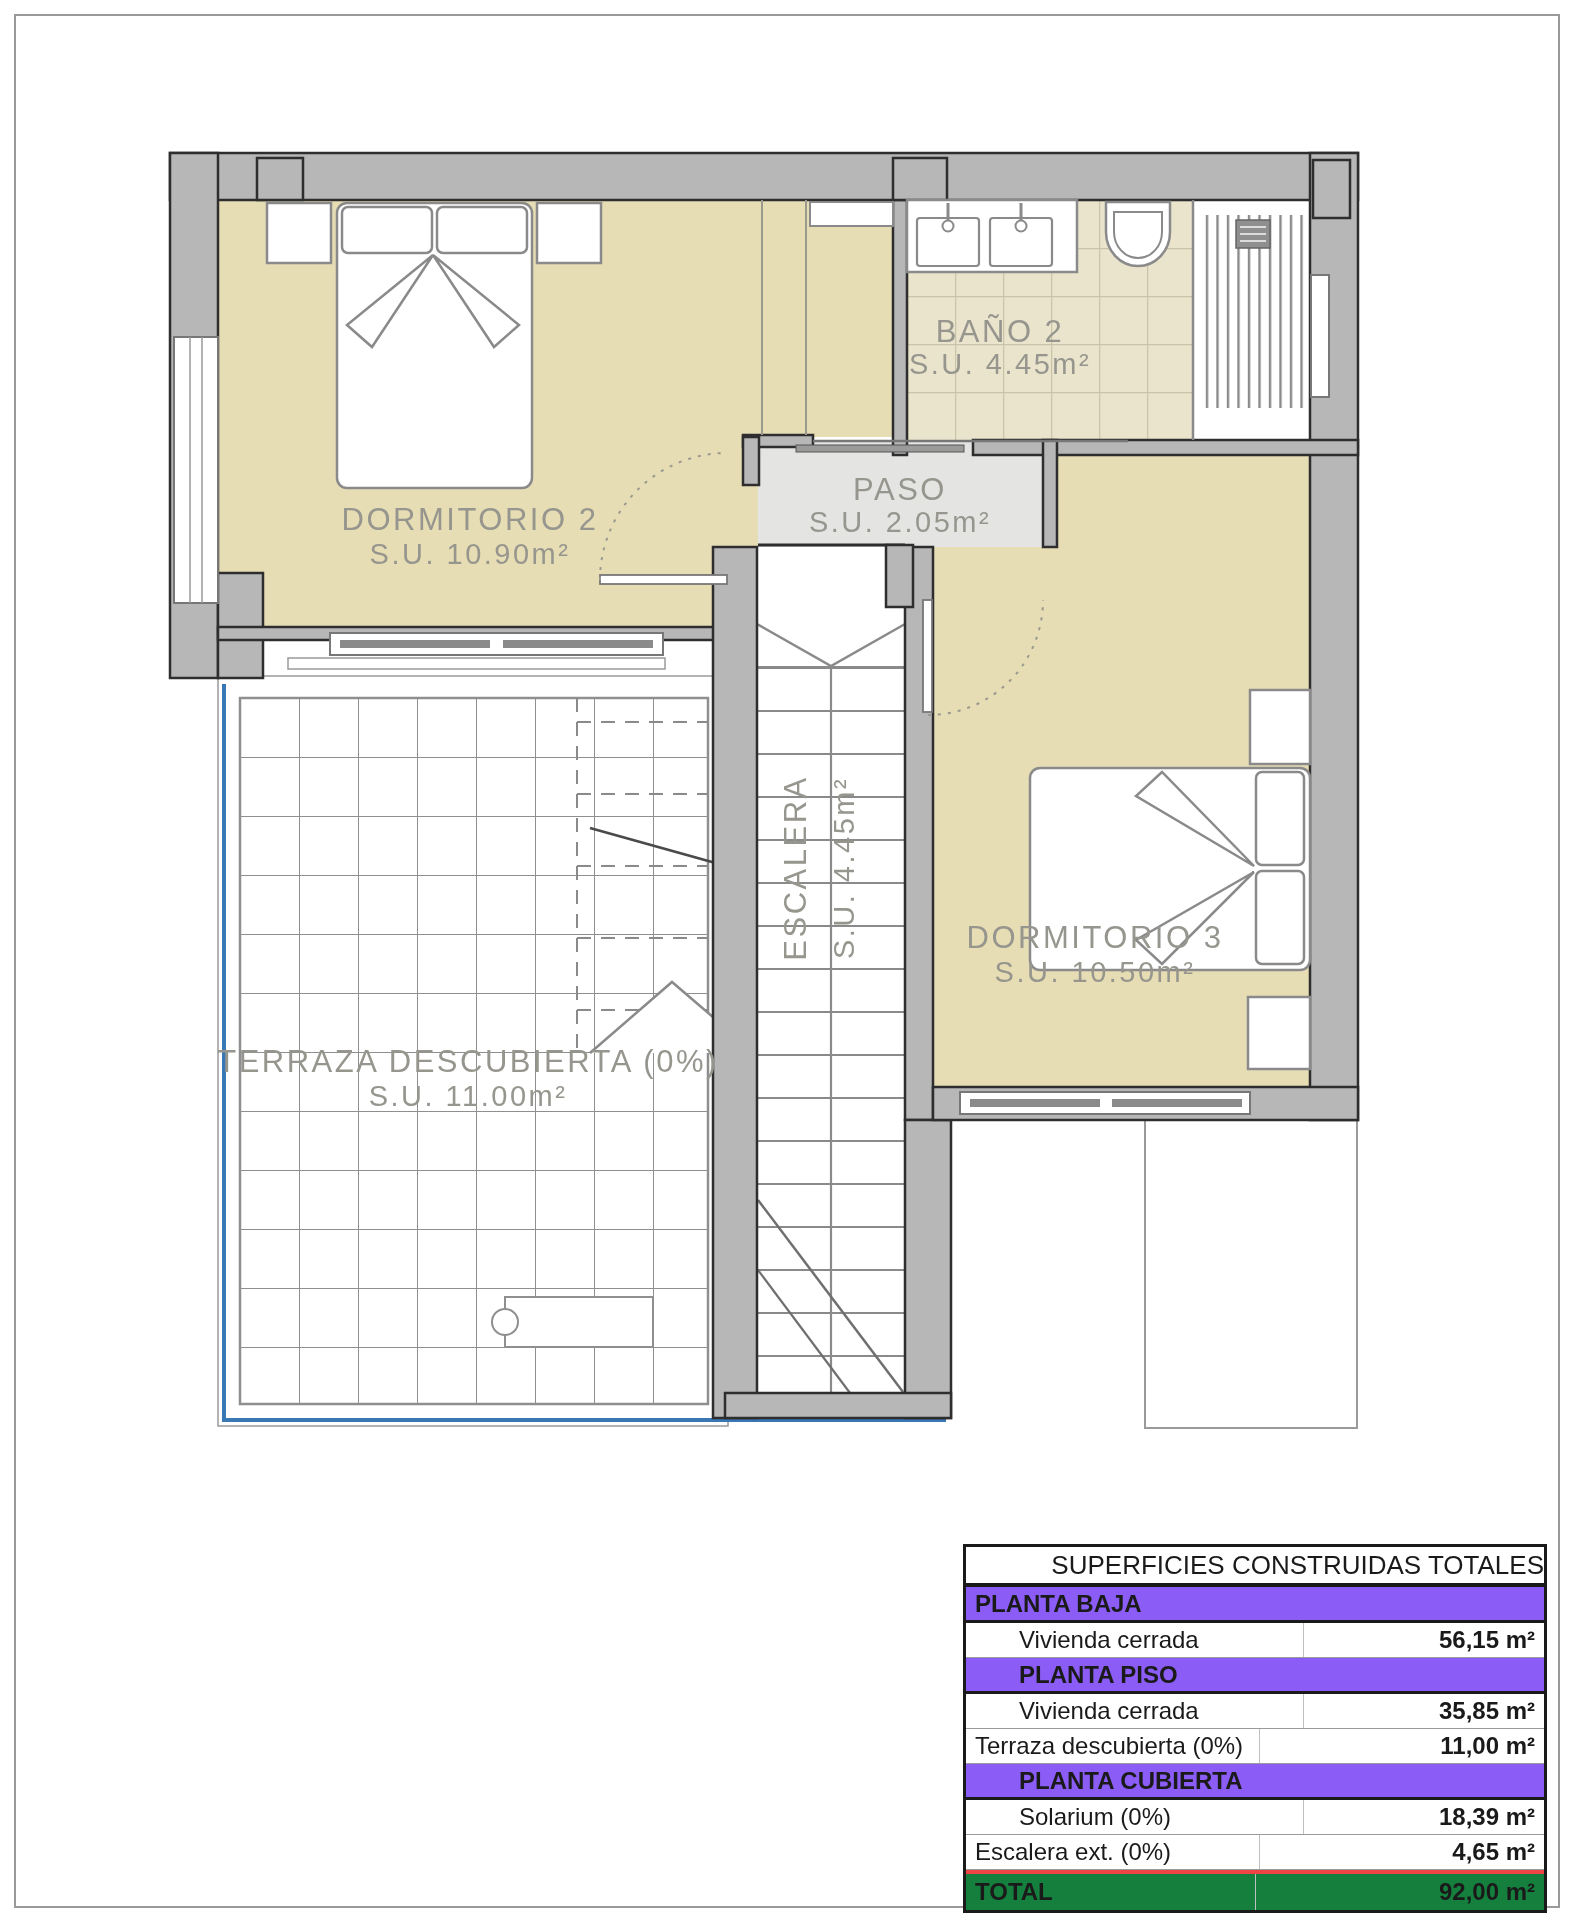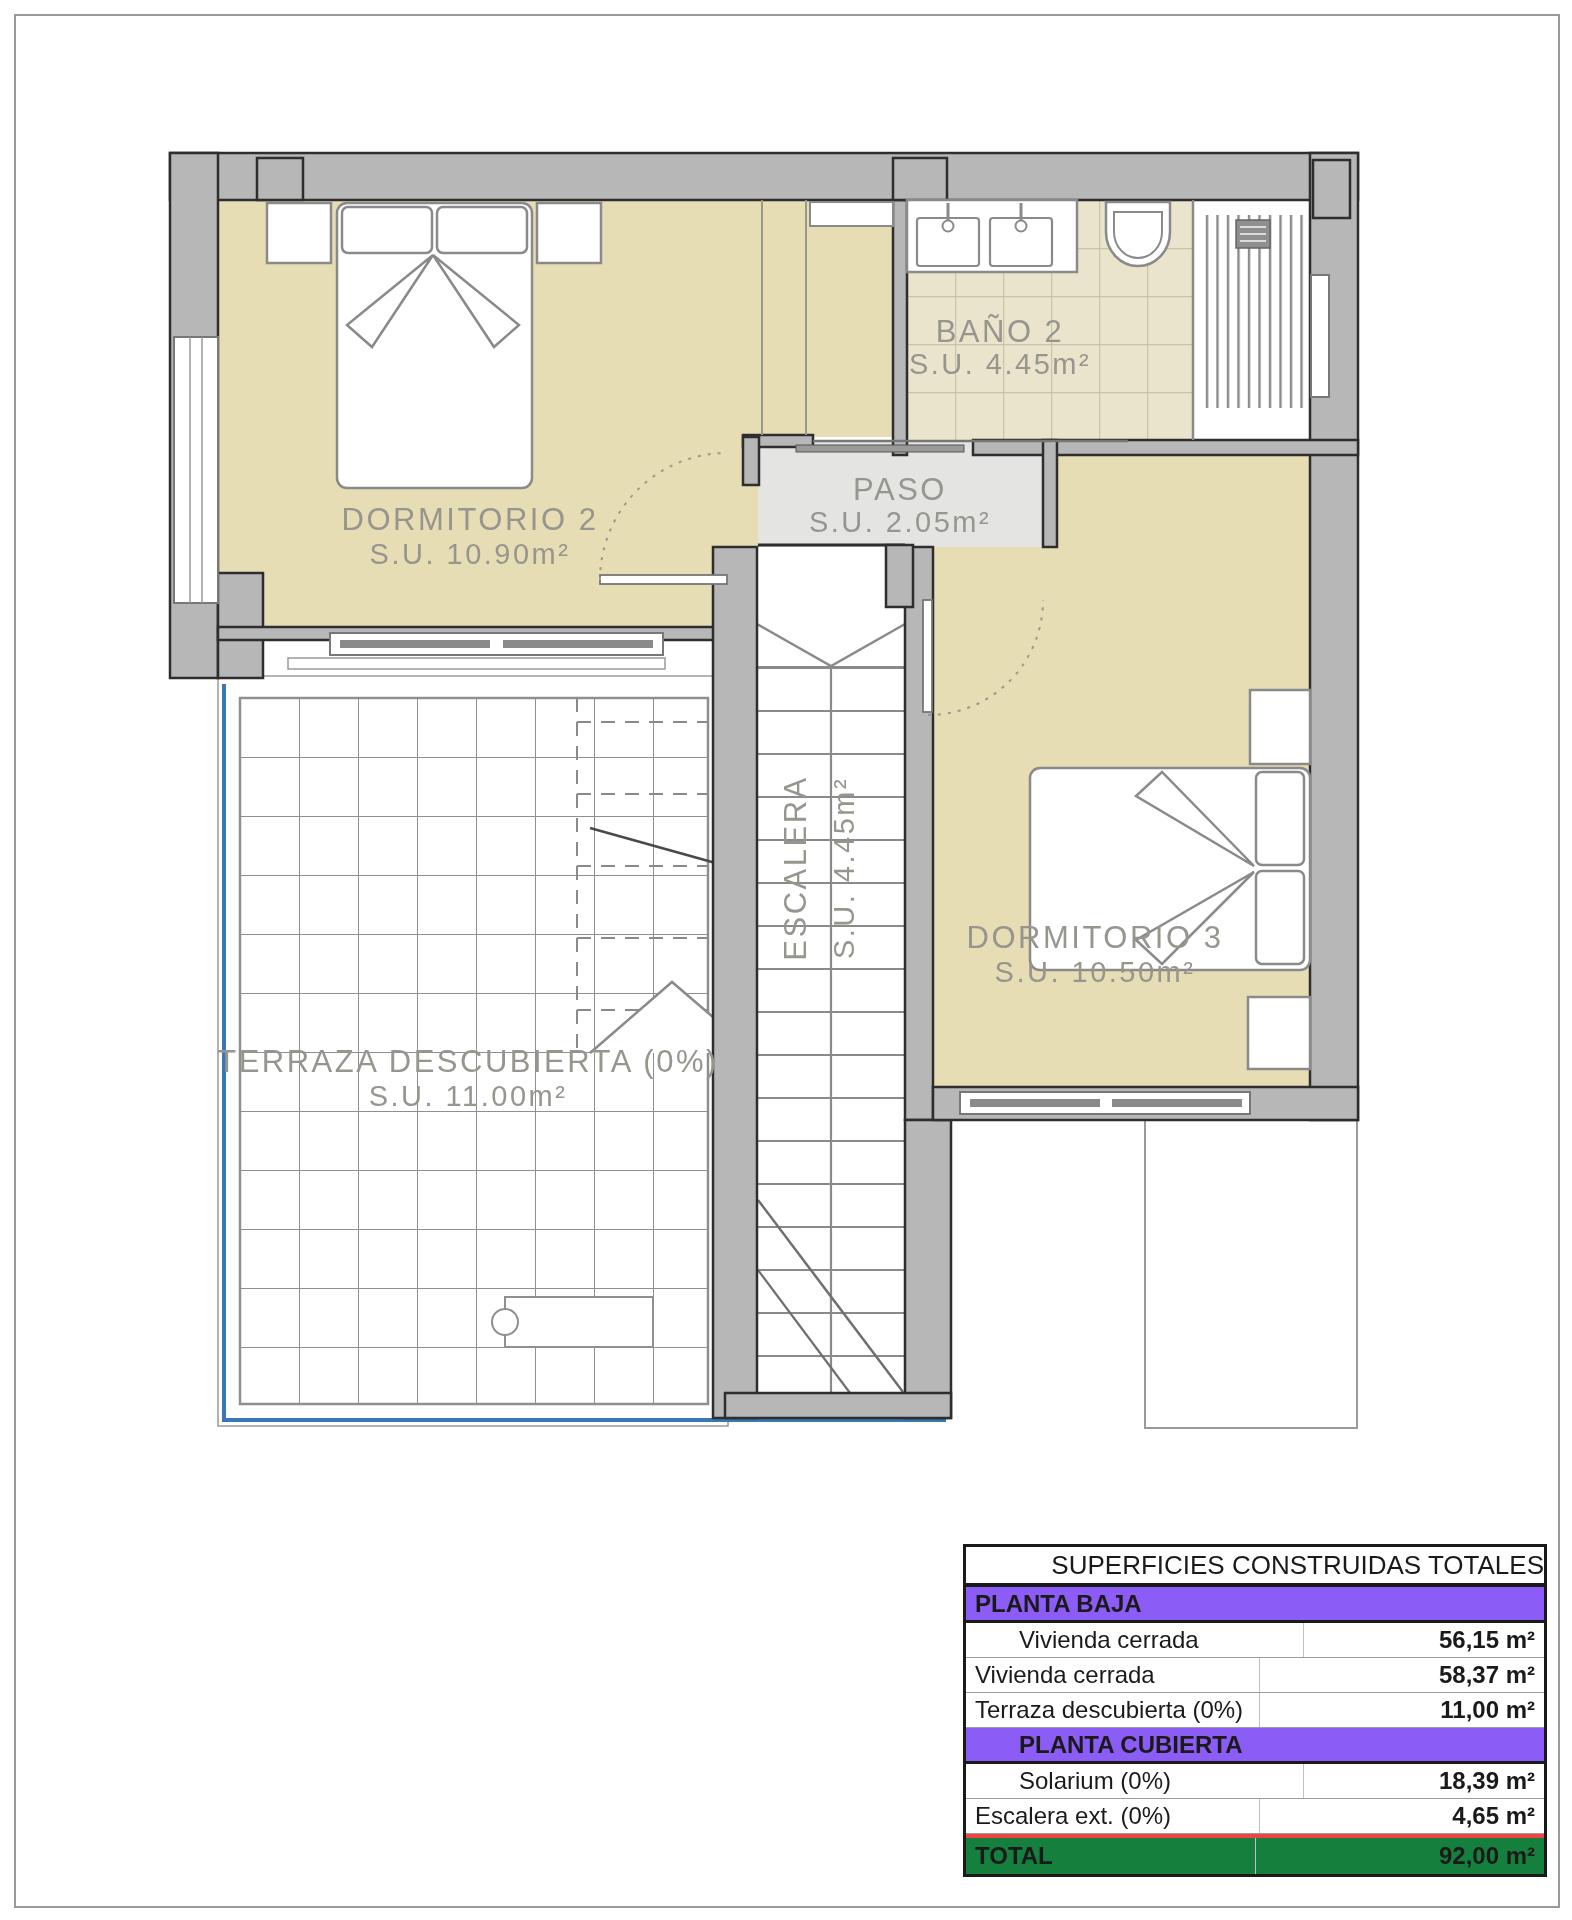--- a/index.html
+++ b/index.html
@@ -207,23 +207,26 @@
     </div>
 
     <div class="trow tsection">
       <span class="tlabel">PLANTA BAJA</span>
     </div>
     <div class="trow tdata">
       <span class="tlabel">Vivienda cerrada</span>
       <span class="tvalue">56,15 m²</span>
     </div>
 
+    <div class="trow tsection">
+      <span class="tlabel">PLANTA PISO</span>
+    </div>
     <div class="trow tdata">
       <span class="tlabel">Vivienda cerrada</span>
-      <span class="tvalue">58,37 m²</span>
+      <span class="tvalue">35,85 m²</span>
     </div>
     <div class="trow tdata">
       <span class="tlabel">Terraza descubierta (0%)</span>
       <span class="tvalue">11,00 m²</span>
     </div>
 
     <div class="trow tsection">
       <span class="tlabel">PLANTA CUBIERTA</span>
     </div>
     <div class="trow tdata">

